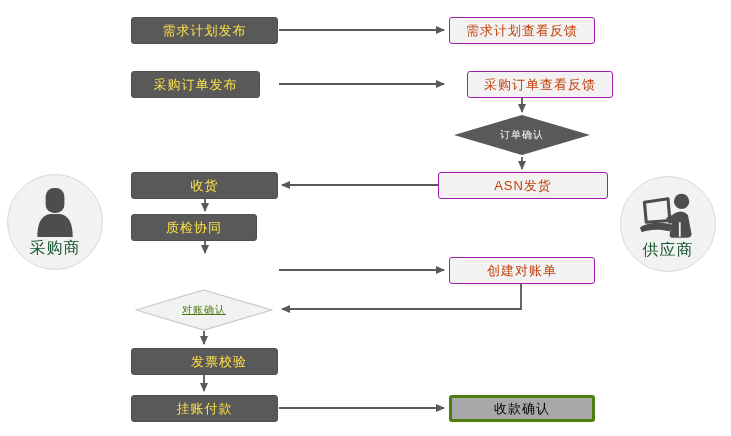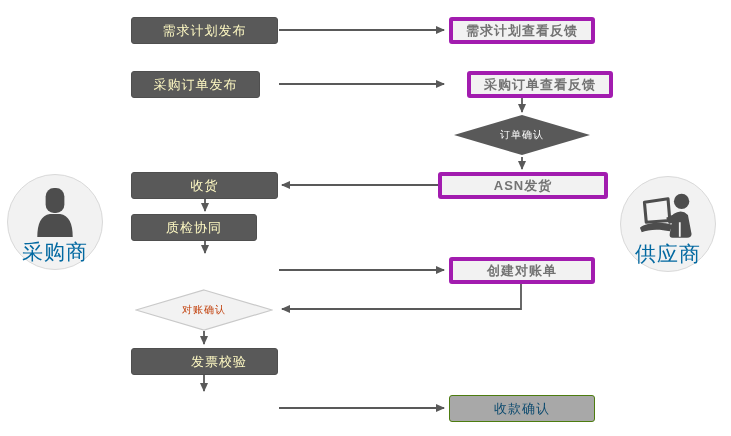--- a/index.html
+++ b/index.html
@@ -28,33 +28,32 @@
     display: flex;
     align-items: center;
     justify-content: center;
     font-size: 13px;
     letter-spacing: 1px;
     border-radius: 3px;
     white-space: nowrap;
   }
   .node.dark {
     background: #595959;
-    color: #fef9c3;
+    color: #fde047;
     border: 1px solid #4f4f4f;
   }
   .node.light {
     background: #f2f2f2;
-    color: #737373;
-    border: 4px solid #a21caf;
-    font-weight: bold;
+    color: #c2410c;
+    border: 1px solid #a21caf;
   }
   .node.medium {
     background: #a8a8a8;
-    color: #0c4a6e;
-    border: 1px solid #4d7c0f;
+    color: #000000;
+    border: 3px solid #4d7c0f;
   }
   .diamond {
     position: absolute;
     width: 138px;
     height: 42px;
   }
   .diamond svg {
     position: absolute;
     left: 0; top: 0;
     width: 100%; height: 100%;
@@ -62,37 +61,37 @@
   .diamond .d-label {
     position: absolute;
     left: 0; top: 0; right: 0; bottom: 0;
     display: flex;
     align-items: center;
     justify-content: center;
     font-size: 10px;
     letter-spacing: 1px;
   }
   .diamond.dark-d .d-label { color: #ffffff; }
-  .diamond.light-d .d-label { color: #c2410c; }
+  .diamond.light-d .d-label { color: #4d7c0f; text-decoration: underline; }
   .actor {
     position: absolute;
     width: 96px;
     height: 96px;
     border-radius: 50%;
     background: #f2f2f2;
     border: 1px solid #d9d9d9;
     box-sizing: border-box;
     display: flex;
     flex-direction: column;
     align-items: center;
     justify-content: flex-start;
   }
   .actor .actor-label {
-    font-size: 21px;
-    color: #0369a1;
+    font-size: 16px;
+    color: #14532d;
     letter-spacing: 1px;
     margin-top: 1px;
   }
   .actor .icon-wrap {
     margin-top: 10px;
     height: 52px;
     display: flex;
     align-items: flex-end;
     justify-content: center;
   }
@@ -146,20 +145,21 @@
       </svg>
     </div>
     <div class="actor-label">供应商</div>
   </div>
 
   <div class="node dark" style="left:131px; top:17px;  width:147px;">需求计划发布</div>
   <div class="node dark" style="left:131px; top:71px;  width:129px;">采购订单发布</div>
   <div class="node dark" style="left:131px; top:172px; width:147px;">收货</div>
   <div class="node dark" style="left:131px; top:214px; width:126px;">质检协同</div>
   <div class="node dark" style="left:131px; top:348px; width:147px;padding-left:29px;">发票校验</div>
+  <div class="node dark" style="left:131px; top:395px; width:147px;">挂账付款</div>
 
   <div class="node light" style="left:449px; top:17px;  width:146px;">需求计划查看反馈</div>
   <div class="node light" style="left:467px; top:71px;  width:146px;">采购订单查看反馈</div>
   <div class="node light" style="left:438px; top:172px; width:170px;">ASN发货</div>
   <div class="node light" style="left:449px; top:257px; width:146px;">创建对账单</div>
   <div class="node medium" style="left:449px; top:395px; width:146px;">收款确认</div>
 
   <div class="diamond dark-d" style="left:453px; top:114px;">
     <svg viewBox="0 0 138 42">
         <polygon points="69,1 137,21 69,41 1,21" fill="#595959"></polygon>

